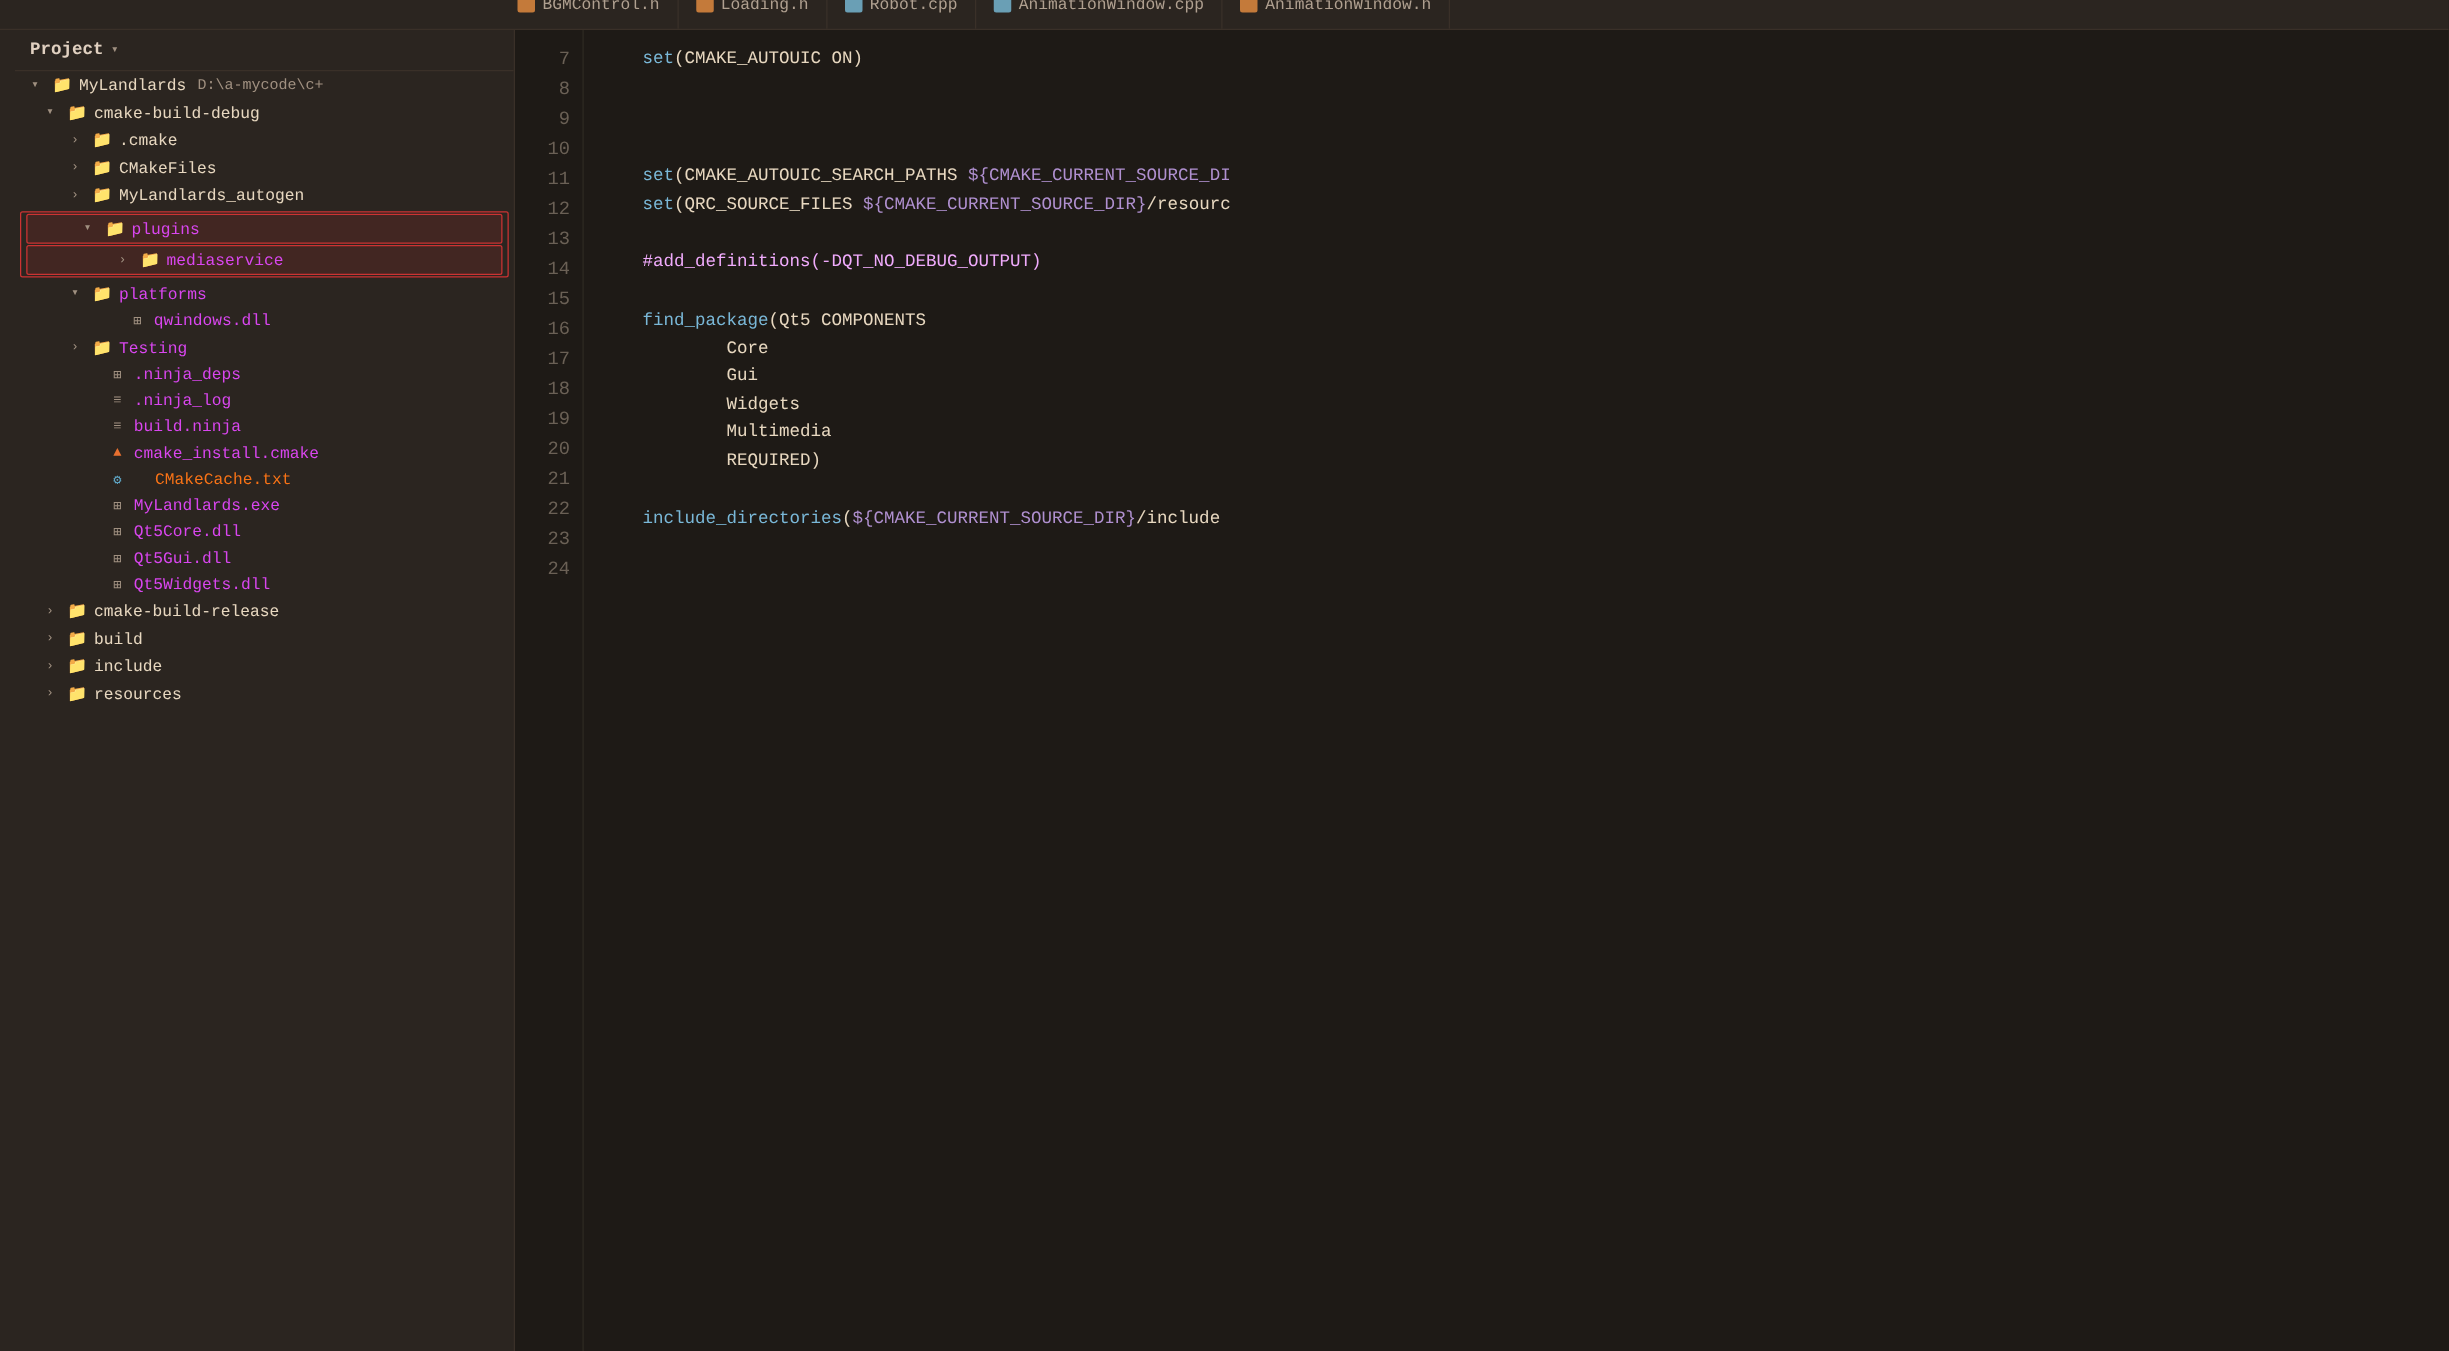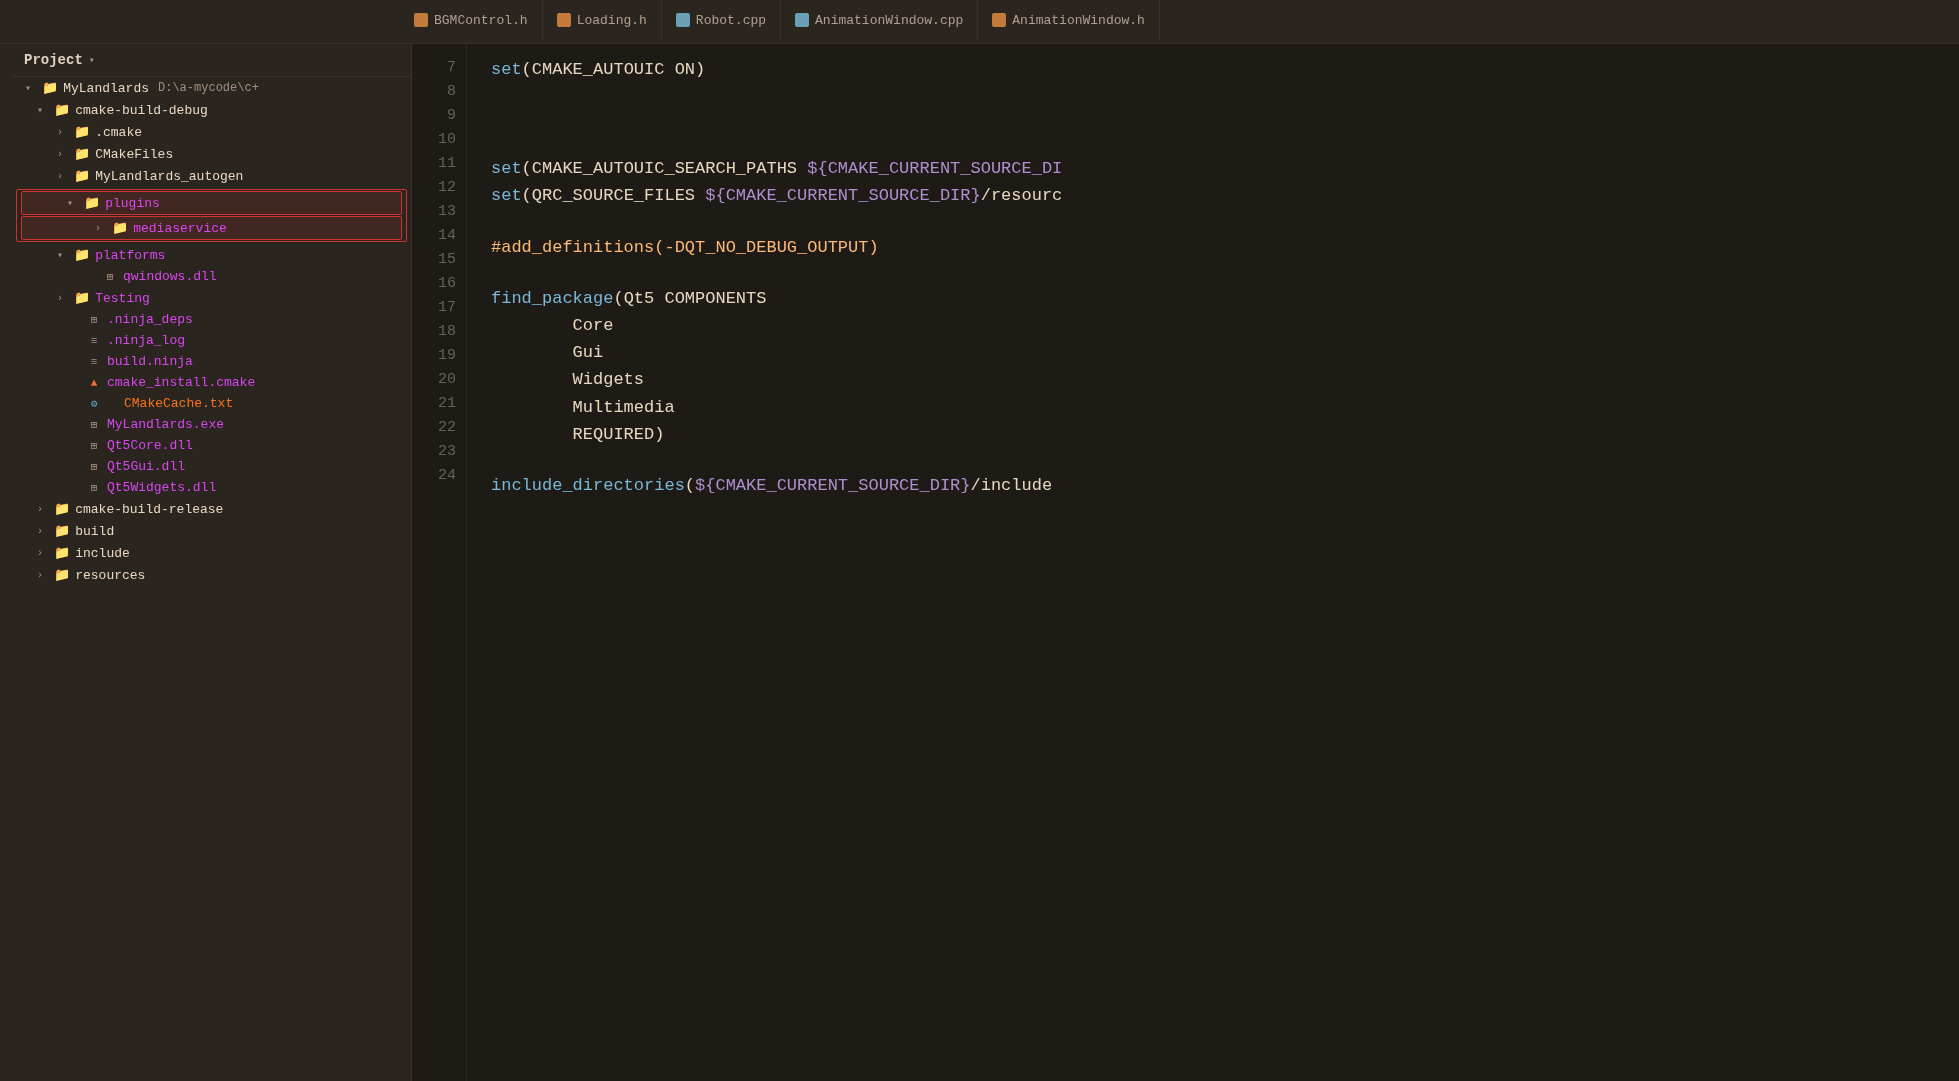--- a/index.html
+++ b/index.html
@@ -9,24 +9,24 @@
       width: 1959px;
       height: 1081px;
       overflow: hidden;
       display: flex;
       flex-direction: column;
     }
 
     
     .tab-bar {
       display: flex;
-      align-items: flex-start;
+      align-items: flex-end;
       background: #2b2520;
       border-bottom: 1px solid #3a3028;
-      height: 44px;
+      height: 24px;
       padding-left: 400px;
       flex-shrink: 0;
     }
     .tab {
       display: flex;
       align-items: center;
       gap: 6px;
       padding: 0 14px;
       height: 40px;
       font-size: 13px;
@@ -145,30 +145,31 @@
       user-select: none;
     }
 
     .code-lines {
       flex: 1;
       padding: 12px 0 12px 24px;
       overflow: hidden;
     }
 
     .code-line {
-      font-size: 17px;
+      font-size: 14px;
       line-height: 1.6;
       white-space: pre;
       color: #e8d8c0;
+      margin-left: 23px;
     }
 
     .code-line.empty { height: calc(15px * 1.6); }       
     .fn { color: #7ab8d8; }       
     .str { color: #e8a050; }      
-    .cmt { color: #fdba74; }      
+    .cmt { color: #f0abfc; }      
     .paren { color: #e8d8c0; }
     .macro { color: #b090d0; }    
     .plain { color: #e8d8c0; }
   </style>
 </head>
 <body>
 
 <div class="tab-bar">
   <div class="tab">
     <div class="tab-icon tab-icon-h"></div>

